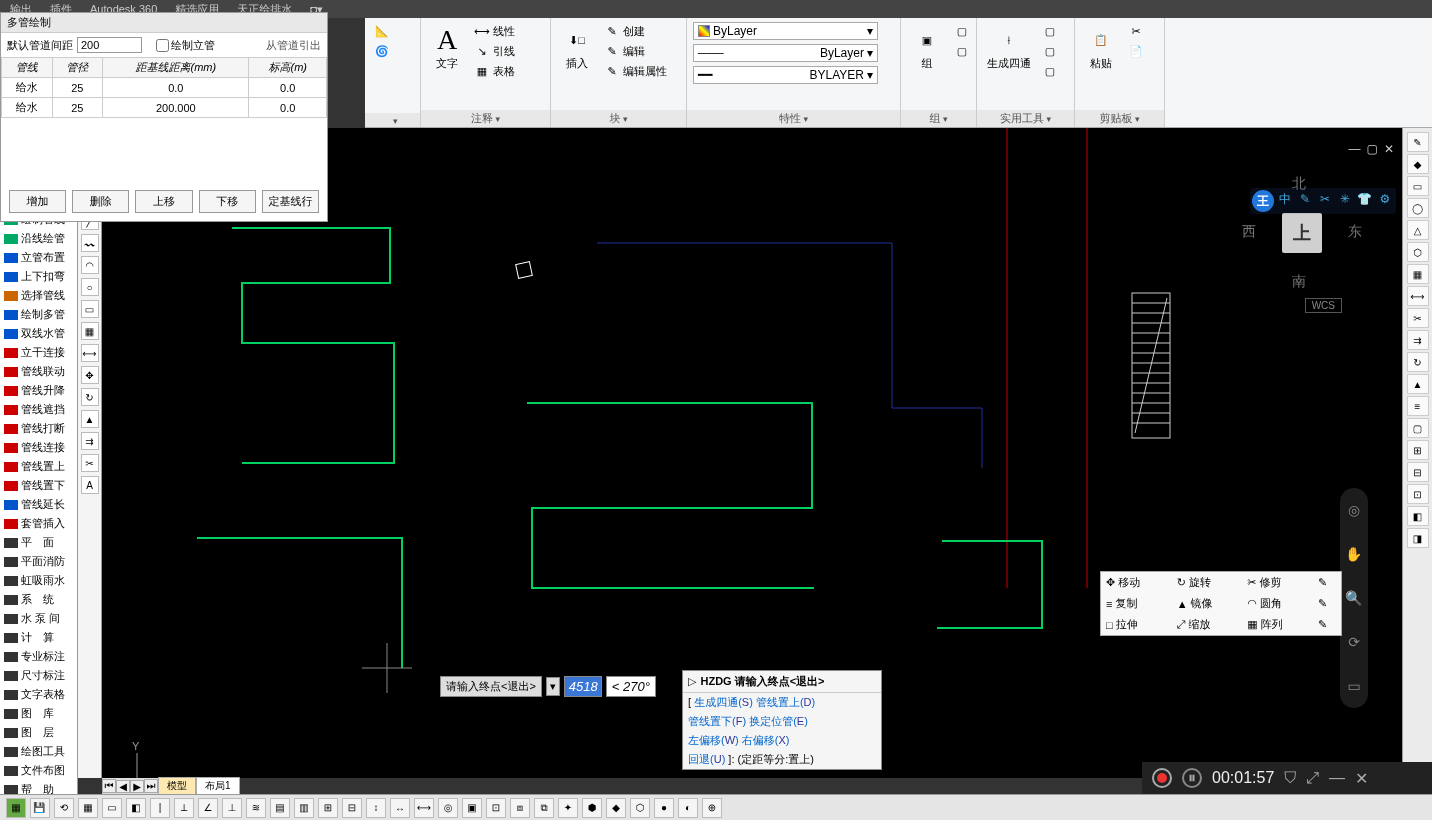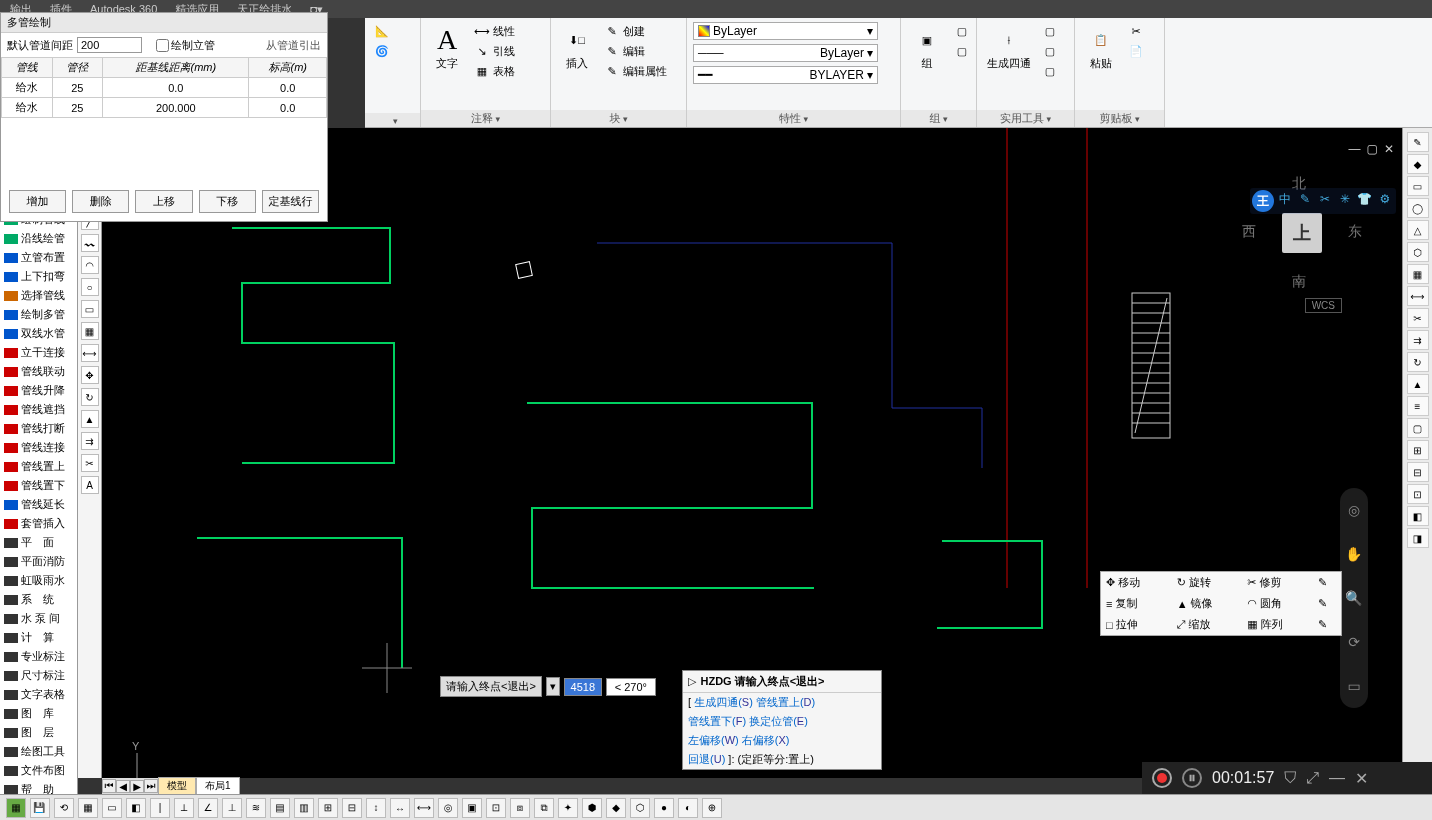--- a/index.html
+++ b/index.html
@@ -87,21 +87,21 @@
 
 .cmd-popup { position: absolute; left: 580px; top: 542px; width: 200px; background: #f5f5f5; border: 1px solid #888; font-size: 11px; }
 .cmd-popup .cp-head { display:flex; align-items:center; gap:4px; padding: 3px 5px; border-bottom: 1px solid #ccc; }
 .cmd-popup .cp-line { padding: 2px 5px; }
 .cmd-popup .opt { color: #0066cc; cursor: pointer; }
 .cmd-popup .key { color: #339; }
 
 
 .dyn-input { position: absolute; left: 326px; top: 548px; display: flex; align-items: center; gap: 4px; margin-left: 12px; }
 .dyn-input .di-label { background: #ddd; border: 1px solid #888; font-size: 11px; padding: 2px 5px; }
-.dyn-input .di-box { border: 1px solid #888; background: #fff; font-size: 11px; padding: 2px 4px; width: 38px; text-align: center; }
+.dyn-input .di-box { border: 1px solid #888; background: #fff; font-size: 13px; padding: 2px 4px; width: 38px; text-align: center; font-style: italic; }
 .dyn-input .di-box.sel { background: #3a76d6; color: #fff; }
 
 
 .model-tabs { position: absolute; left: 102px; bottom: 26px; height: 16px; display: flex; align-items: center; font-size: 10px; background: #ddd; }
 .model-tabs .arrow { width: 14px; text-align: center; border: 1px solid #aaa; background: #eee; cursor:pointer; }
 .model-tabs .tab { padding: 1px 8px; border: 1px solid #aaa; background: #fff; cursor:pointer; }
 .model-tabs .tab.active { background: #ffe9b0; }
 
 
 .statusbar { position: absolute; bottom: 0; left: 0; right: 0; height: 26px; background: #e5e5e5; border-top: 1px solid #999; display: flex; align-items: center; padding: 0 6px; gap: 4px; }

